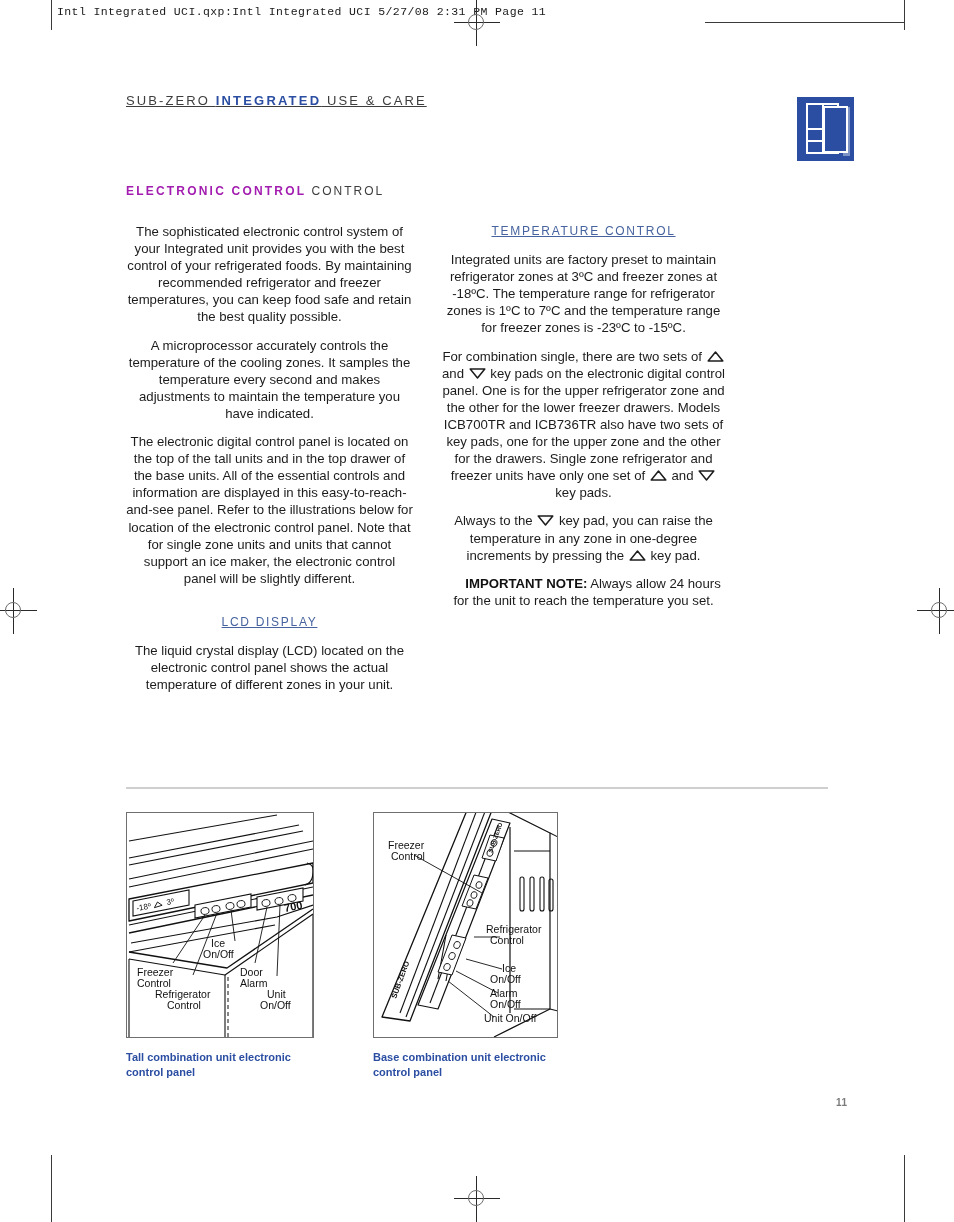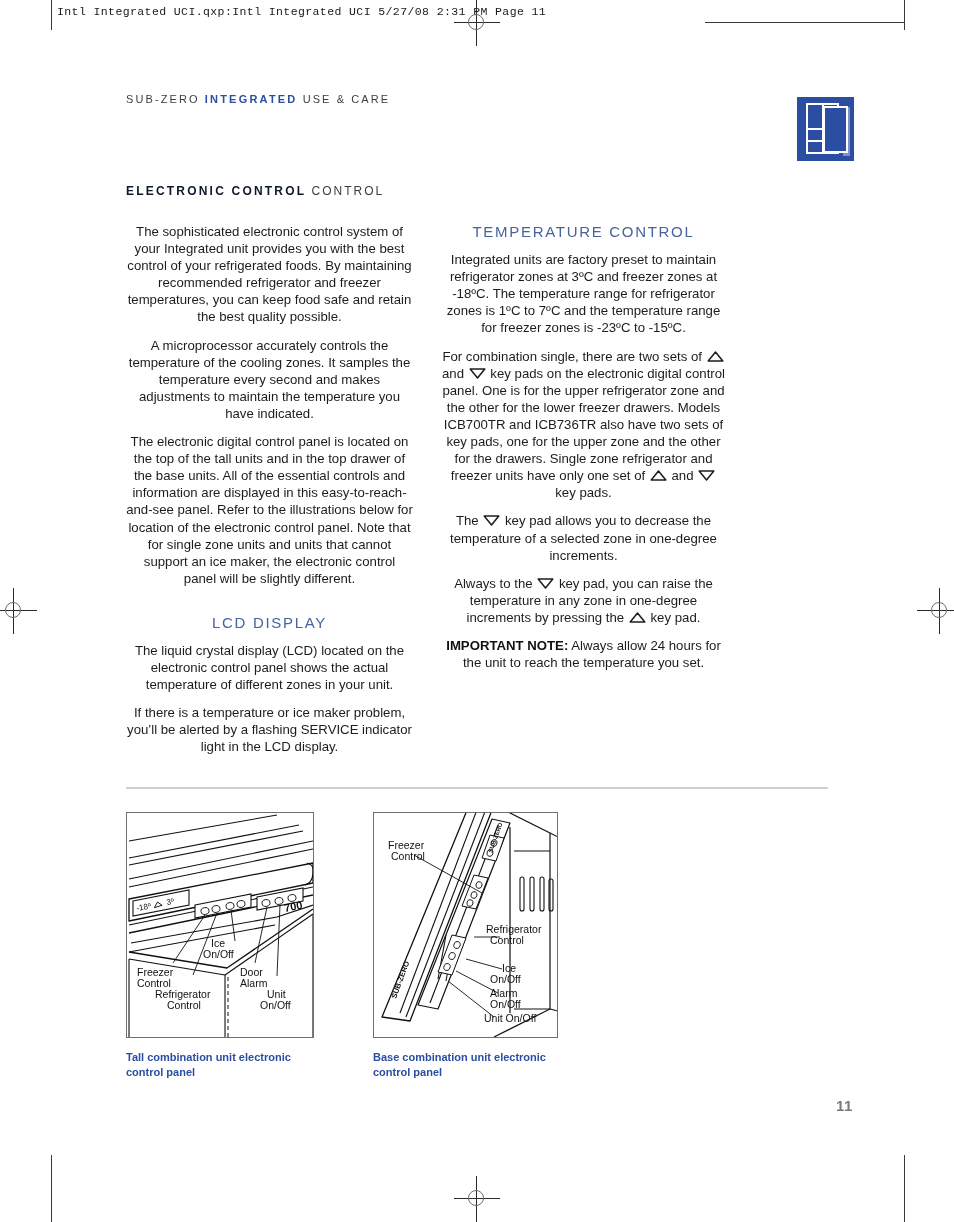--- a/index.html
+++ b/index.html
@@ -61,24 +61,25 @@
     top: 12px; left: -10px;
     width: 46px; height: 1px;
     background: #2a2a2a;
   }
 
   
   .running-head {
     position: absolute;
     left: 126px;
     top: 93px;
-    font-size: 11px;
+    font-size: 13px;
     letter-spacing: 2.1px;
     color: #3d3d3d;
     white-space: nowrap;
+    text-decoration: underline;
   }
   .running-head .brandword {
     color: #2b4ea2;
     font-weight: bold;
     letter-spacing: 2.2px;
   }
 
   
   .logo-box {
     position: absolute;
@@ -132,21 +133,21 @@
   .section-title {
     position: absolute;
     left: 126px;
     top: 184px;
     font-size: 12px;
     letter-spacing: 2.0px;
     color: #3d3d3d;
     white-space: nowrap;
   }
   .section-title .strong {
-    color: #0f172a;
+    color: #a21caf;
     font-weight: bold;
     letter-spacing: 2.2px;
   }
 
   
   .col {
     position: absolute;
     width: 287px;
     font-size: 13.2px;
     line-height: 17.1px;
@@ -154,27 +155,28 @@
     text-align: center;
   }
   .col.left  { left: 126px; top: 223px; }
   .col.right { left: 440px; top: 223px; }
 
   .col p {
     margin: 0 0 11px 0;
   }
   .sub-head {
     color: #46639f;
-    font-size: 15px;
+    font-size: 12px;
     letter-spacing: 1.7px;
     margin: 0 0 11px 0;
     white-space: nowrap;
+    text-decoration: underline;
   }
   .sub-head.spaced { margin-top: 27px; }
-  .bold-lead { font-weight: bold; color: #111; }
+  .bold-lead { font-weight: bold; color: #111; margin-left: 19px; }
 
   
   .tri {
     display: inline-block;
     width: 17px;
     height: 11px;
     position: relative;
     vertical-align: -1px;
     margin: 0 1px;
   }
@@ -215,21 +217,21 @@
     width: 200px;
   }
   #cap-tall { left: 126px; top: 1050px; }
   #cap-base { left: 373px; top: 1050px; }
 
   
   .folio {
     position: absolute;
     left: 836px;
     top: 1097px;
-    font-size: 15px;
+    font-size: 10px;
     font-weight: bold;
     color: #7a7a7a;
     letter-spacing: 0.6px;
   }
 </style>
 </head>
 <body>
 
 <div class="page">
 
@@ -279,40 +281,36 @@
   <div class="section-title">
     <span class="strong">ELECTRONIC CONTROL</span><span> CONTROL</span>
   </div>
 
   <div class="col left">
     <p>The sophisticated electronic control system of your Integrated unit provides you with the best control of your refrigerated foods. By maintaining recommended refrigerator and freezer temperatures, you can keep food safe and retain the best quality possible.</p>
     <p>A microprocessor accurately controls the temperature of the cooling zones. It samples the temperature every second and makes adjustments to maintain the temperature you have indicated.</p>
     <p>The electronic digital control panel is located on the top of the tall units and in the top drawer of the base units. All of the essential controls and information are displayed in this easy-to-reach-and-see panel. Refer to the illustrations below for location of the electronic control panel. Note that for single zone units and units that cannot support an ice maker, the electronic control panel will be slightly different.</p>
     <div class="sub-head spaced">LCD DISPLAY</div>
     <p>The liquid crystal display (LCD) located on the electronic control panel shows the actual temperature of different zones in your unit.</p>
-    <p>If there is a temperature or ice maker problem, you’ll be alerted by a flashing SERVICE indicator light in the LCD display.</p>
   </div>
 
   <div class="col right">
     <div class="sub-head">TEMPERATURE CONTROL</div>
     <p>Integrated units are factory preset to maintain refrigerator zones at 3ºC and freezer zones at -18ºC. The temperature range for refrigerator zones is 1ºC to 7ºC and the temperature range for freezer zones is -23ºC to -15ºC.</p>
 
     <p><span>For combination single, there are two sets of </span><span class="tri"><svg width="17" height="11" viewBox="0 0 17 11">
             <path d="M1.2 10 L8.5 1 L15.8 10 Z" fill="none" stroke="#1c1c1c" stroke-width="1.5" stroke-linejoin="round"></path>
           </svg></span><span> and </span><span class="tri"><svg width="17" height="11" viewBox="0 0 17 11">
             <path d="M1.2 1 L15.8 1 L8.5 10 Z" fill="none" stroke="#1c1c1c" stroke-width="1.5" stroke-linejoin="round"></path>
           </svg></span><span> key pads on the electronic digital control panel. One is for the upper refrigerator zone and the other for the lower freezer drawers. Models ICB700TR and ICB736TR also have two sets of key pads, one for the upper zone and the other for the drawers. Single zone refrigerator and freezer units have only one set of </span><span class="tri"><svg width="17" height="11" viewBox="0 0 17 11">
             <path d="M1.2 10 L8.5 1 L15.8 10 Z" fill="none" stroke="#1c1c1c" stroke-width="1.5" stroke-linejoin="round"></path>
           </svg></span><span> and </span><span class="tri"><svg width="17" height="11" viewBox="0 0 17 11">
             <path d="M1.2 1 L15.8 1 L8.5 10 Z" fill="none" stroke="#1c1c1c" stroke-width="1.5" stroke-linejoin="round"></path>
           </svg></span><span> key pads.</span></p>
 
-    <p><span>The </span><span class="tri"><svg width="17" height="11" viewBox="0 0 17 11">
-            <path d="M1.2 1 L15.8 1 L8.5 10 Z" fill="none" stroke="#1c1c1c" stroke-width="1.5" stroke-linejoin="round"></path>
-          </svg></span><span> key pad allows you to decrease the temperature of a selected zone in one-degree increments.</span></p>
 
     <p><span>Always to the </span><span class="tri"><svg width="17" height="11" viewBox="0 0 17 11">
             <path d="M1.2 1 L15.8 1 L8.5 10 Z" fill="none" stroke="#1c1c1c" stroke-width="1.5" stroke-linejoin="round"></path>
           </svg></span><span> key pad, you can raise the temperature in any zone in one-degree increments by pressing the </span><span class="tri"><svg width="17" height="11" viewBox="0 0 17 11">
             <path d="M1.2 10 L8.5 1 L15.8 10 Z" fill="none" stroke="#1c1c1c" stroke-width="1.5" stroke-linejoin="round"></path>
           </svg></span><span> key pad.</span></p>
 
     <p><span class="bold-lead">IMPORTANT NOTE:</span><span> Always allow 24 hours for the unit to reach the temperature you set.</span></p>
   </div>
 

